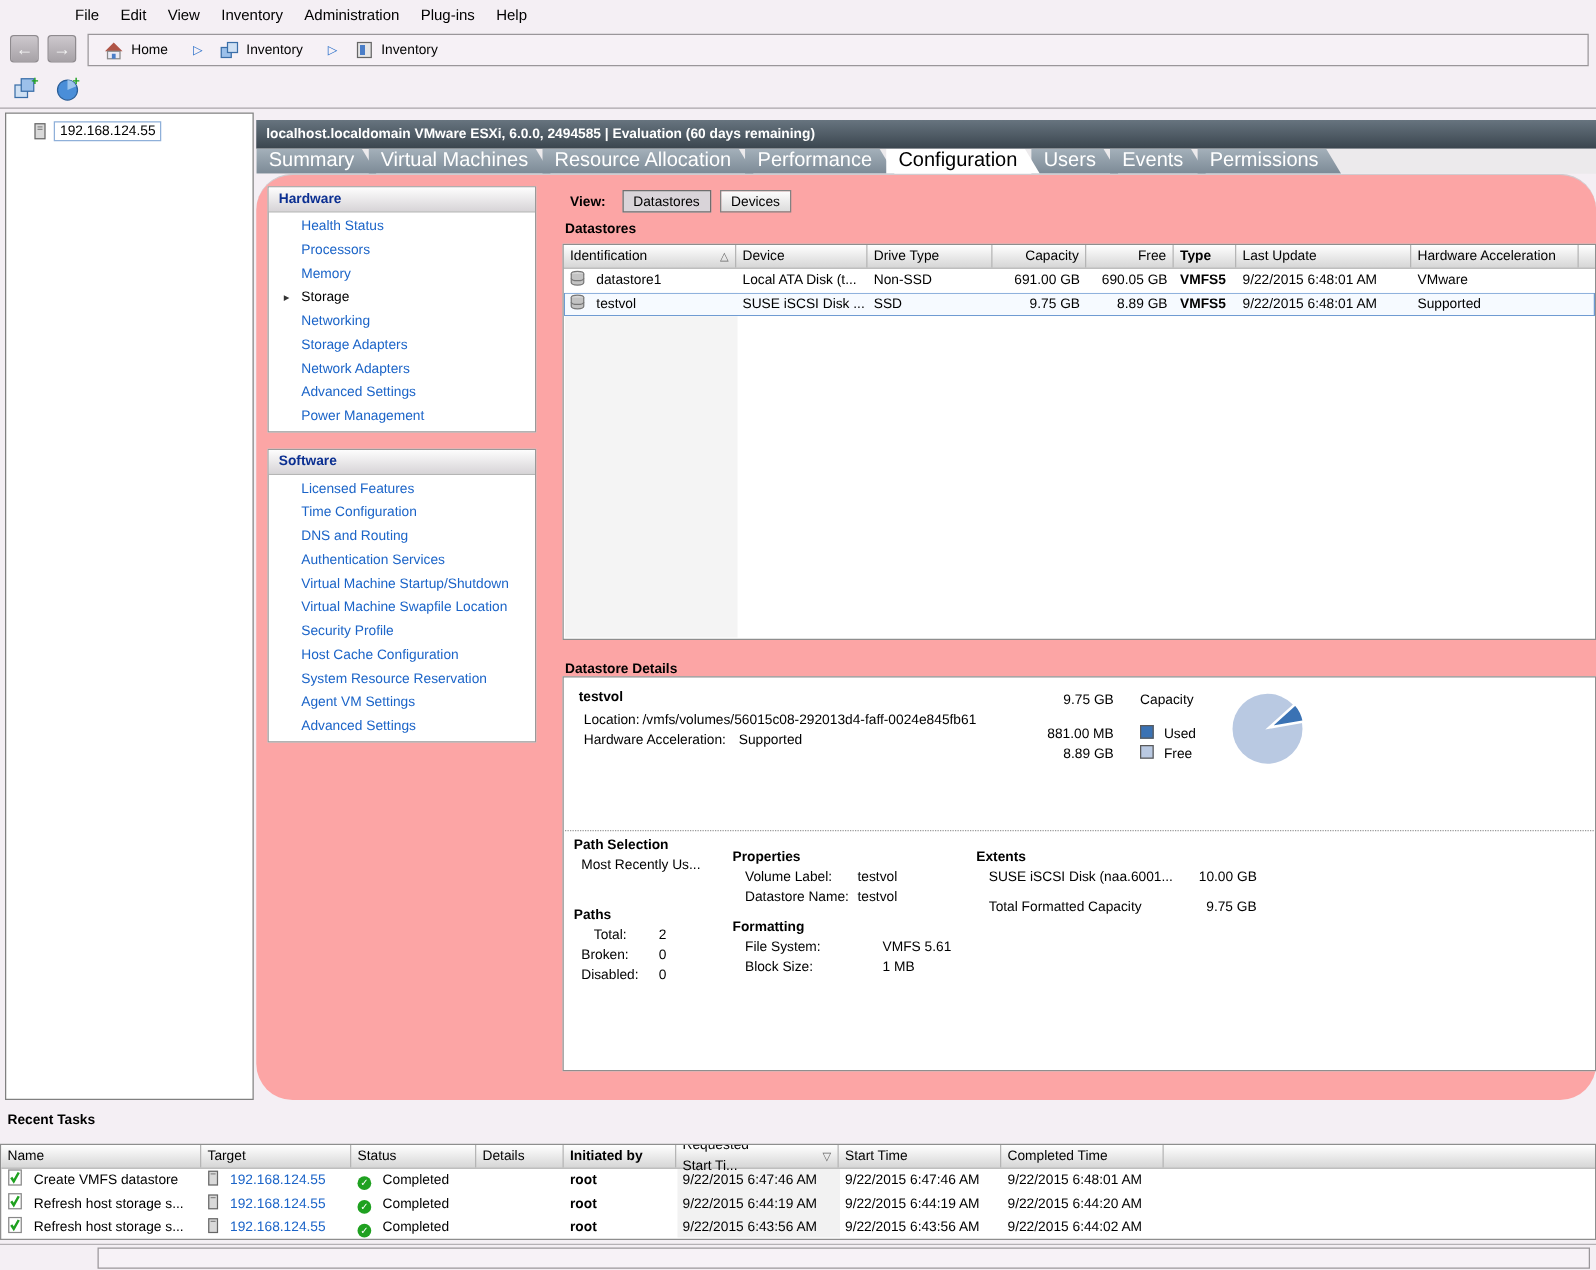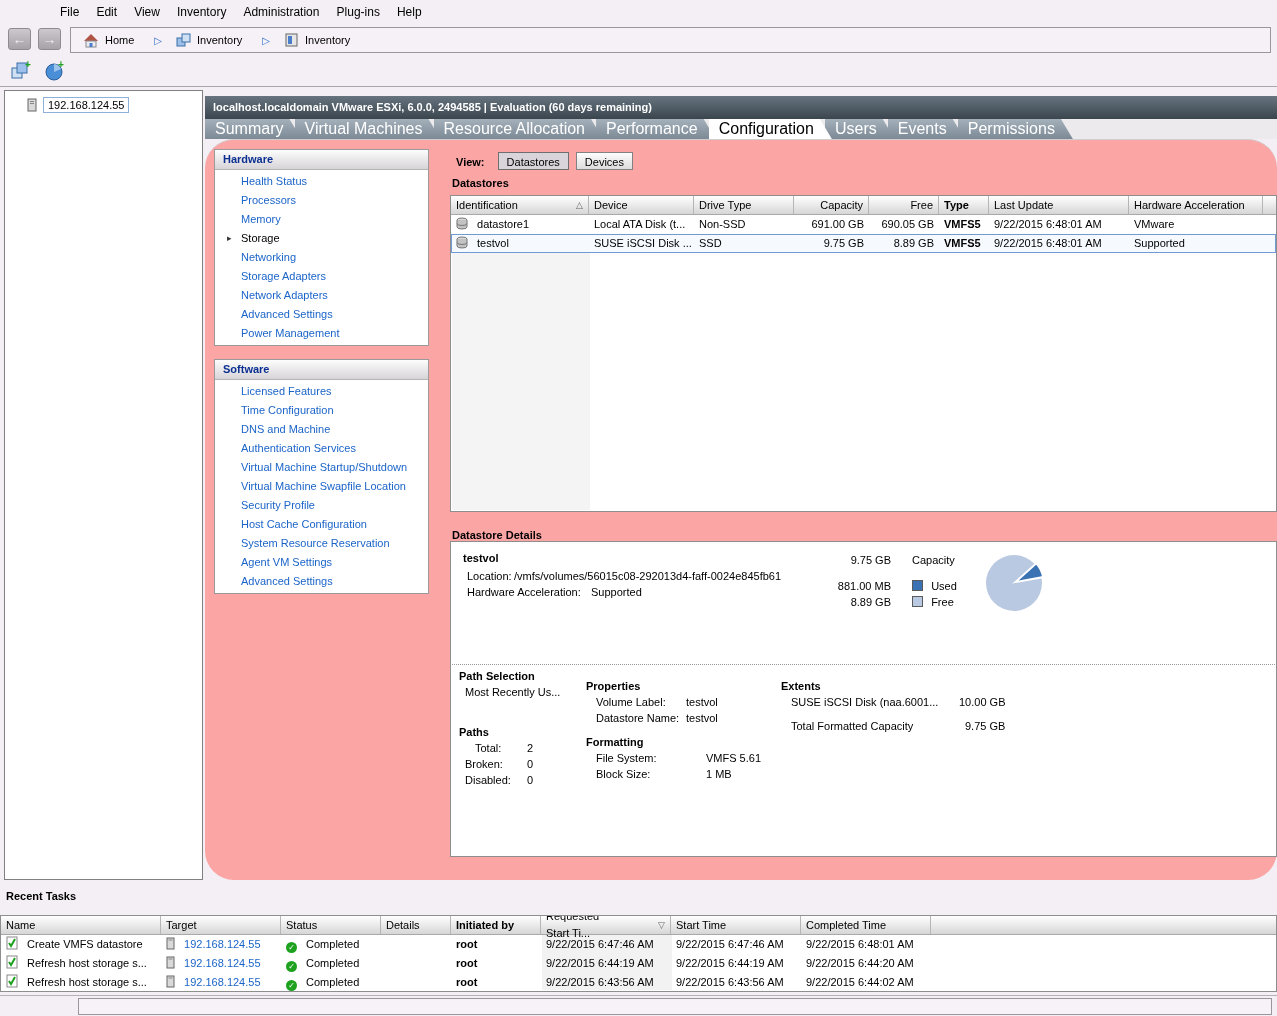--- a/index.html
+++ b/index.html
@@ -169,21 +169,21 @@
           <div class="side-item"><span class="link">Advanced Settings</span></div>
           <div class="side-item"><span class="link">Power Management</span></div>
         </div>
       </div>
 
       <div class="abs side-box" style="top:219px;">
         <div class="side-box-hd">Software</div>
         <div class="side-list">
           <div class="side-item"><span class="link">Licensed Features</span></div>
           <div class="side-item"><span class="link">Time Configuration</span></div>
-          <div class="side-item"><span class="link">DNS and Machine</span></div>
+          <div class="side-item"><span class="link">DNS and Routing</span></div>
           <div class="side-item"><span class="link">Authentication Services</span></div>
           <div class="side-item"><span class="link">Virtual Machine Startup/Shutdown</span></div>
           <div class="side-item"><span class="link">Virtual Machine Swapfile Location</span></div>
           <div class="side-item"><span class="link">Security Profile</span></div>
           <div class="side-item"><span class="link">Host Cache Configuration</span></div>
           <div class="side-item"><span class="link">System Resource Reservation</span></div>
           <div class="side-item"><span class="link">Agent VM Settings</span></div>
           <div class="side-item"><span class="link">Advanced Settings</span></div>
         </div>
       </div>

